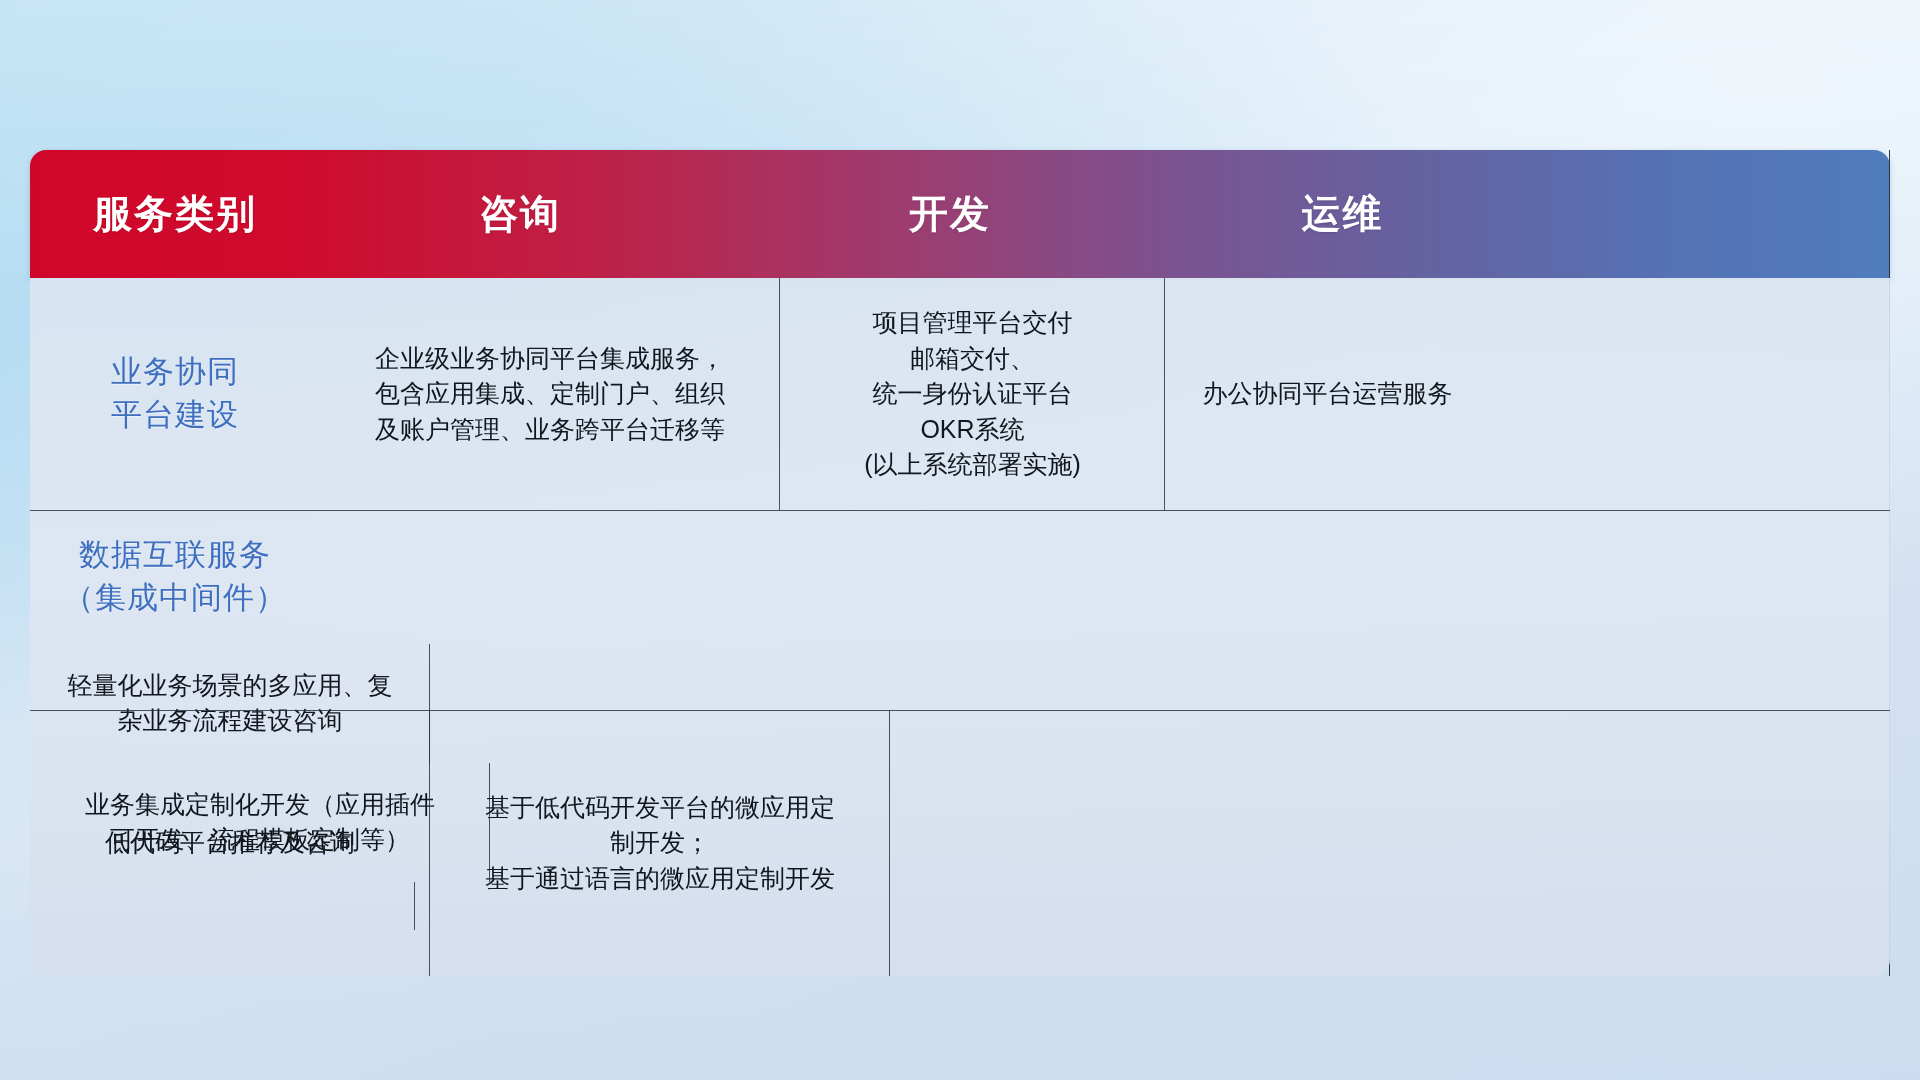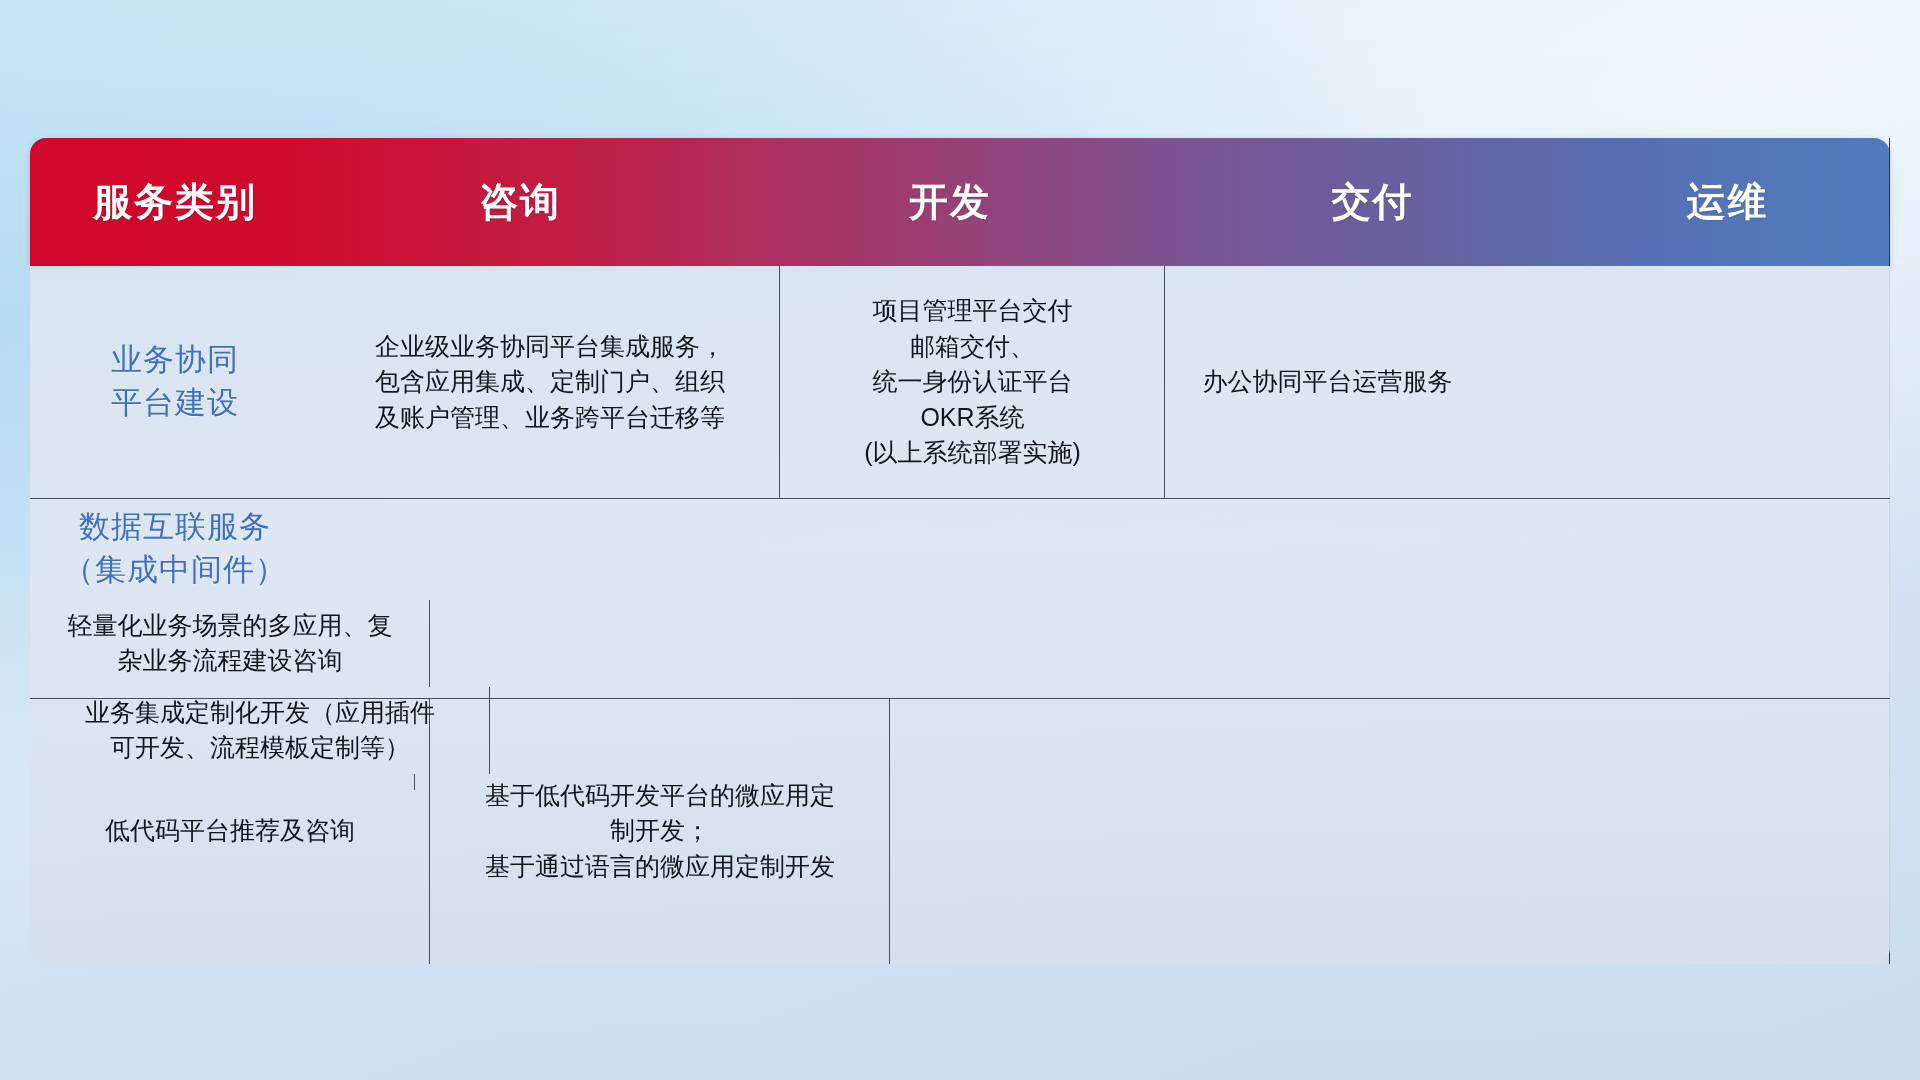--- a/index.html
+++ b/index.html
@@ -29,21 +29,21 @@
     inset: 0;
     background:
       linear-gradient(to bottom, rgba(255,255,255,0.30) 0%, rgba(255,255,255,0.0) 30%),
       linear-gradient(to top, rgba(201,220,240,0.55) 0%, rgba(201,220,240,0) 35%);
   }
 
   
   #table-wrap {
     position: absolute;
     left: 30px;
-    top: 138px;
+    top: 150px;
     width: 1860px;
     height: 826px;
   }
 
   
   .table-header {
     display: flex;
     height: 128px;
     border-radius: 16px 16px 0 0;
     background: linear-gradient(to right,
@@ -92,21 +92,21 @@
     top: 0;
     height: 1px;
     background: #2b3440;
     opacity: 0.85;
   }
   .td {
     display: flex;
     align-items: center;
     justify-content: center;
     box-sizing: border-box;
-    padding: 8px 16px;
+    padding: 24px 16px;
     position: relative;
     font-size: 25px;
     line-height: 1.42;
     color: #11161c;
     text-align: center;
     white-space: pre-line;
   }
   
   .col-label { width: 290px; }
   .col-cons  { width: 400px; }
@@ -151,21 +151,20 @@
 
 <div id="bg"></div>
 <div id="bg-soft"></div>
 
 <div id="table-wrap">
 
   <div class="table-header">
     <div class="th col-label">服务类别</div>
     <div class="th col-cons">咨询</div>
     <div class="th col-dev">开发</div>
-    <div class="th col-del">交付</div>
     <div class="th col-ops">运维</div>
   </div>
 
   <div class="table-body">
 
     <div class="tr r1">
       <div class="td col-label">
         <span class="row-label">业务协同
 平台建设</span>
       </div>

